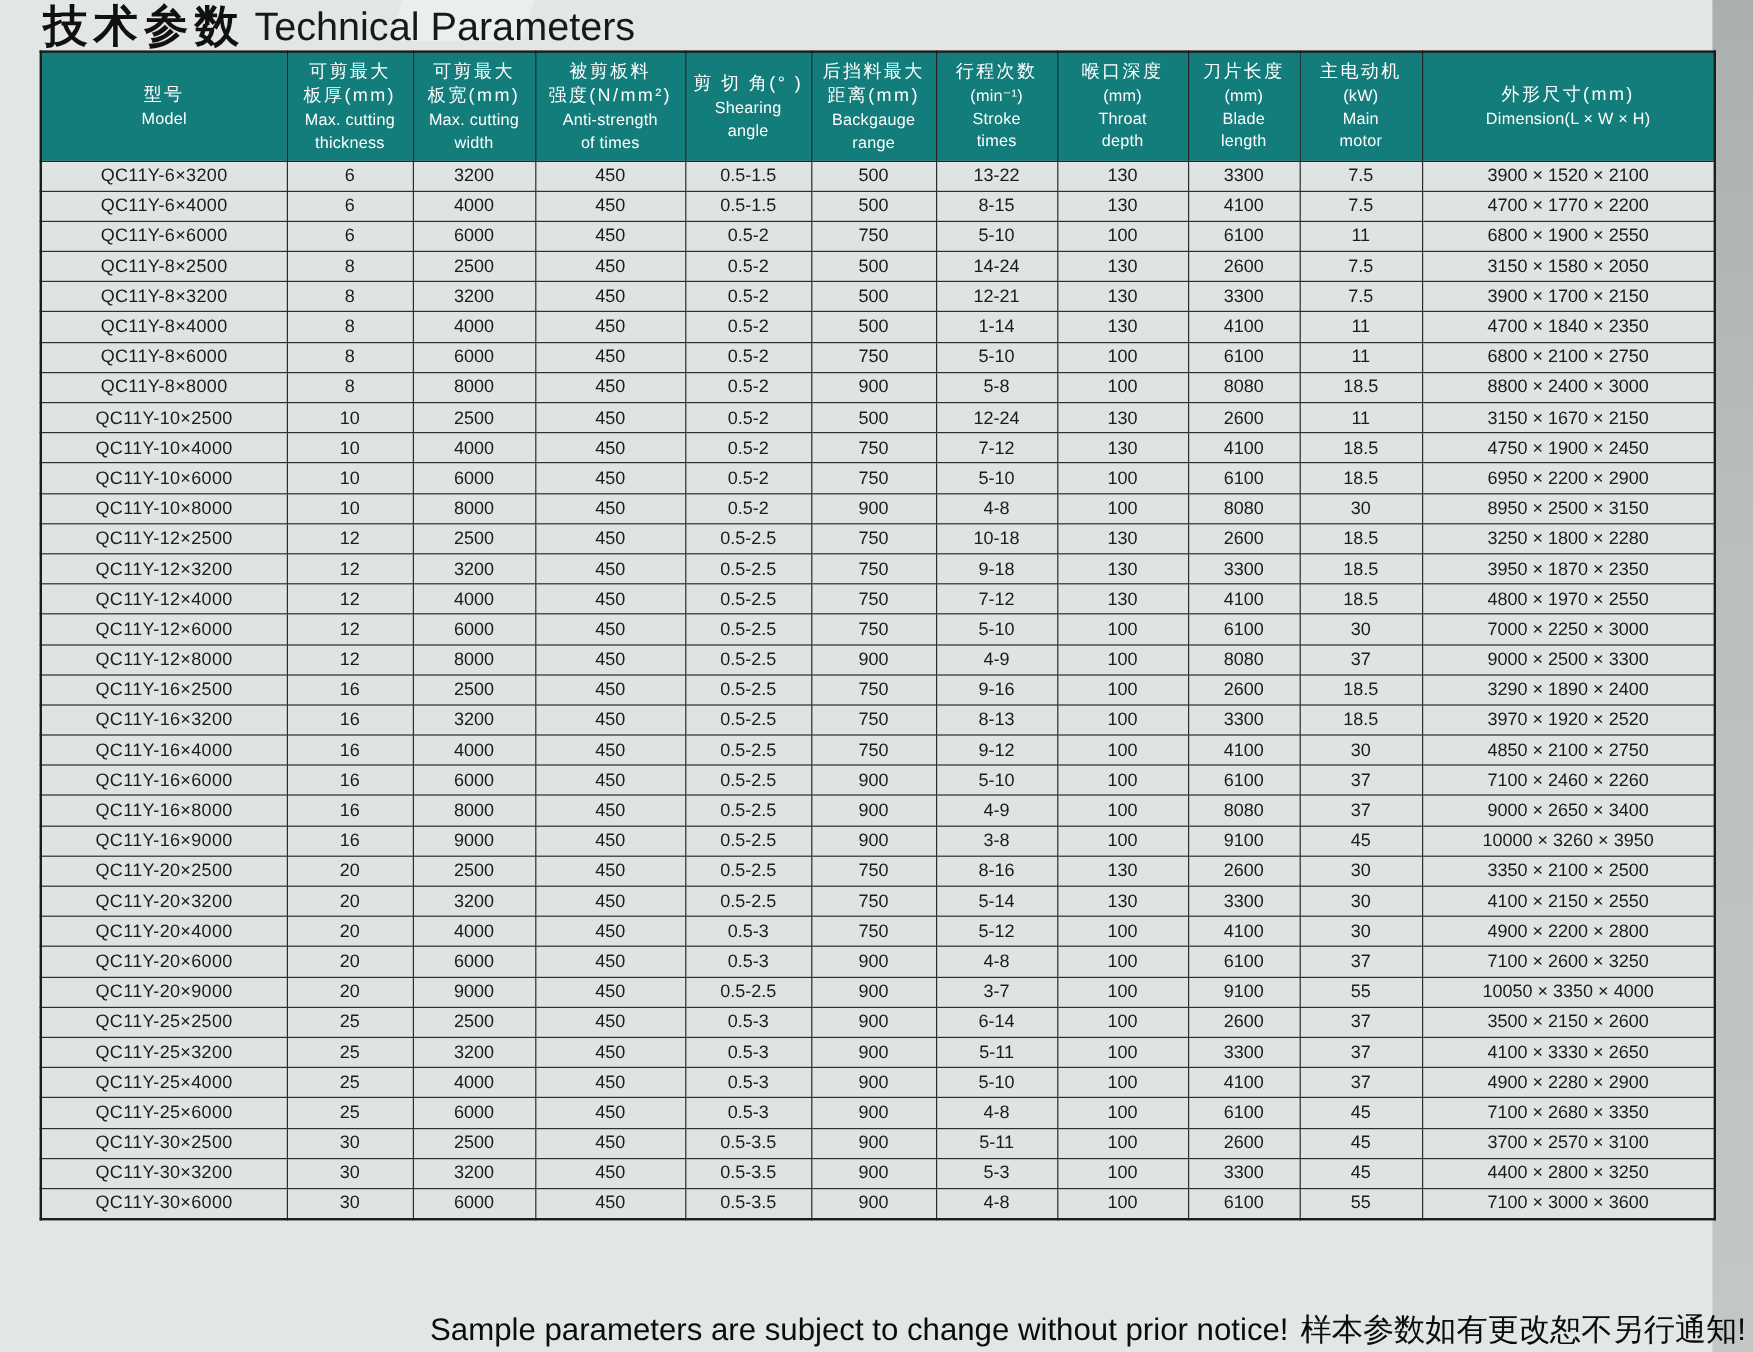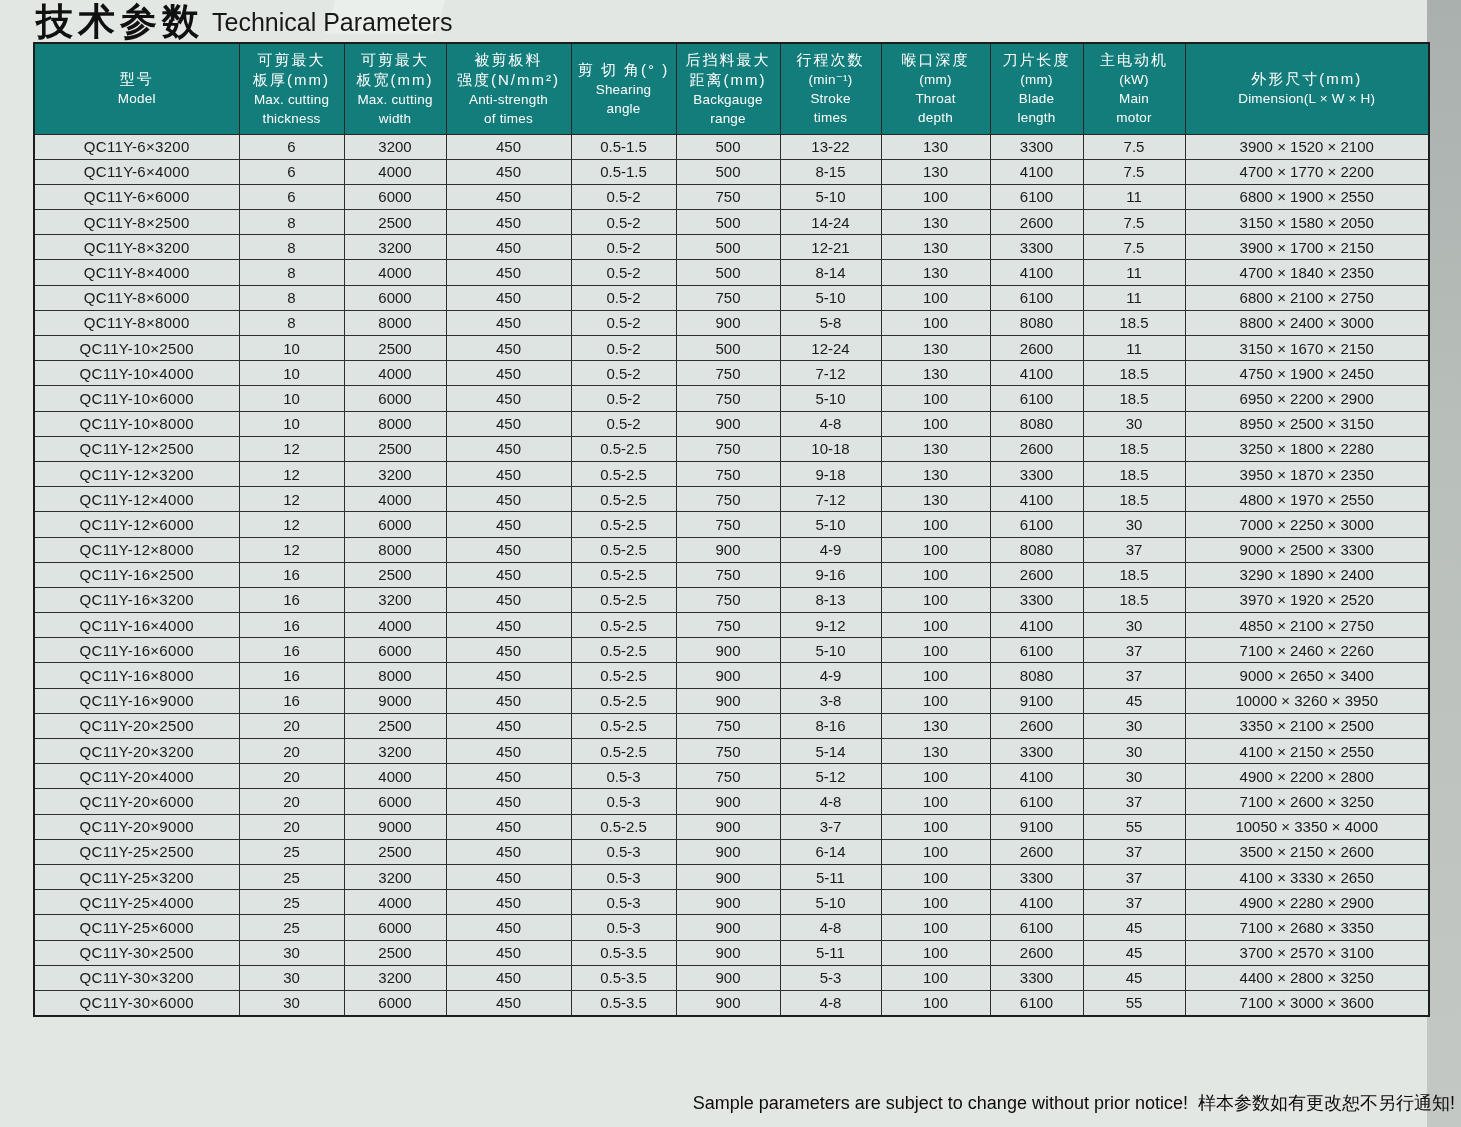--- a/index.html
+++ b/index.html
@@ -12,21 +12,21 @@
     position:absolute;top:0;right:0;width:34px;height:1127px;
     background:linear-gradient(180deg,#a9b0ad 0%,#b9bfbb 40%,#c3c8c4 100%);
     z-index:0;
   }
   .scan-glare{
     position:absolute;top:0;left:330px;width:110px;height:34px;
     background:#eef2ee;transform:skewX(-18deg);opacity:.7;z-index:0;
   }
   .title{position:absolute;left:36px;top:0;z-index:2;display:flex;align-items:flex-start;height:44px;}
   .title-cn{font-size:37px;font-weight:bold;color:#101010;letter-spacing:5px;line-height:44px;}
-  .title-en{font-size:25px;color:#181818;margin-left:8px;line-height:44px;}
+  .title-en{font-size:33px;color:#181818;margin-left:8px;line-height:44px;}
   table.params{
     position:absolute;left:33px;top:42px;width:1395px;z-index:1;
     border-collapse:collapse;table-layout:fixed;
     background:#dce3e0;
     border:2px solid #1d1d1d;
   }
   table.params th{
     background:#137d7b;color:#ffffff;font-weight:normal;
     border:1px solid #272727;padding:0;vertical-align:middle;text-align:center;
   }
@@ -36,21 +36,21 @@
     border:1px solid #2e2e2e;background:#dde4e1;
     text-align:center;font-size:15px;color:#1b1b1b;
     padding:0;white-space:nowrap;overflow:hidden;
   }
   td.c-model{text-align:left;padding-left:13px;letter-spacing:.3px;}
   .hl{display:block;}
   .hl-cn{font-size:15px;letter-spacing:2px;line-height:20px;}
   .hl-en{font-size:13.5px;letter-spacing:.2px;line-height:19px;}
   .footer{
     position:absolute;top:1091px;right:6px;z-index:2;
-    font-size:18px;color:#0c0c0c;white-space:nowrap;
+    font-size:26px;color:#0c0c0c;white-space:nowrap;
   }
   .footer .cn{margin-left:10px;}
 </style>
 </head>
 <body>
 
 <div class="scan-edge"></div>
 <div class="scan-glare"></div>
 
 <div class="title">
@@ -203,21 +203,21 @@
         <td class="c-motor">7.5</td>
         <td class="c-dimension">3900 × 1700 × 2150</td>
       </tr>
       <tr>
         <td class="c-model">QC11Y-8×4000</td>
         <td class="c-thickness">8</td>
         <td class="c-width">4000</td>
         <td class="c-strength">450</td>
         <td class="c-angle">0.5-2</td>
         <td class="c-backgauge">500</td>
-        <td class="c-stroke">8-14</td>
+        <td class="c-stroke">1-14</td>
         <td class="c-throat">130</td>
         <td class="c-blade">4100</td>
         <td class="c-motor">11</td>
         <td class="c-dimension">4700 × 1840 × 2350</td>
       </tr>
       <tr>
         <td class="c-model">QC11Y-8×6000</td>
         <td class="c-thickness">8</td>
         <td class="c-width">6000</td>
         <td class="c-strength">450</td>

